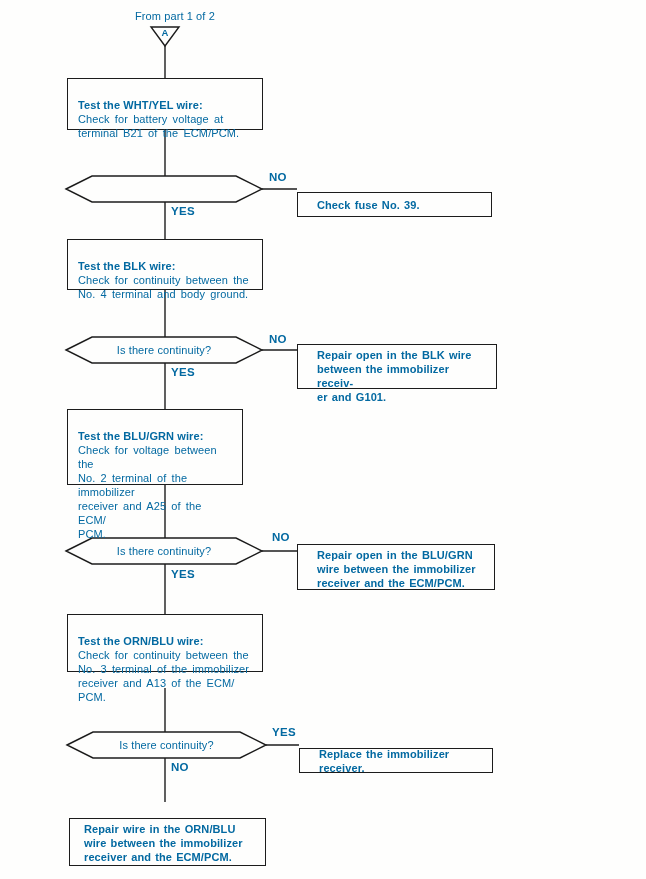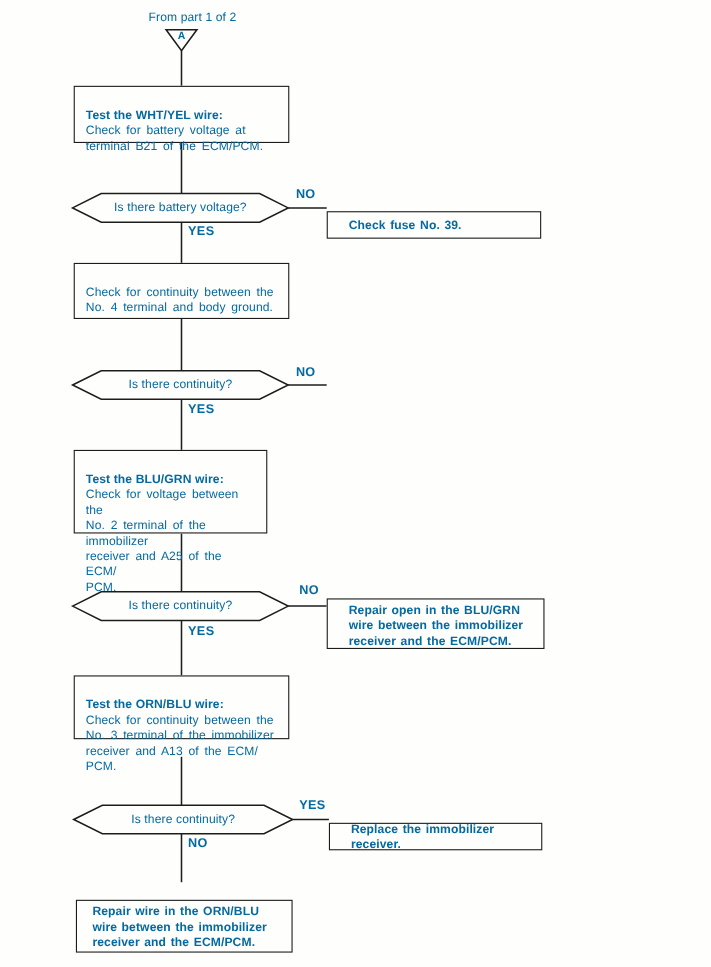--- a/index.html
+++ b/index.html
@@ -100,35 +100,38 @@
 
   <div class="from-label">From part 1 of 2</div>
   <div class="tri-letter">A</div>
 
   <div class="procbox" style="left:67px;top:78px;width:196px;height:52px;">
     <div class="title">Test the WHT/YEL wire:</div>
     <div class="body preline">Check for battery voltage at
 terminal B21 of the ECM/PCM.</div>
   </div>
 
-  <div class="decision-label" style="left:66px;top:176px;width:196px;height:26px;">Is there battery voltage?</div>
   <div class="branch" style="left:269px;top:171px;">NO</div>
   <div class="branch" style="left:171px;top:205px;">YES</div>
 
   <div class="resultbox single" style="left:297px;top:176px;width:195px;height:25px;">Check fuse No. 39.</div>
 
   <div class="procbox" style="left:67px;top:239px;width:196px;height:51px;">
+    <div class="title">Test the BLK wire:</div>
     <div class="body preline">Check for continuity between the
 No. 4 terminal and body ground.</div>
   </div>
 
   <div class="decision-label" style="left:66px;top:337px;width:196px;height:26px;">Is there continuity?</div>
   <div class="branch" style="left:269px;top:333px;">NO</div>
   <div class="branch" style="left:171px;top:366px;">YES</div>
 
+  <div class="resultbox preline" style="left:297px;top:328px;width:200px;height:45px;">Repair open in the BLK wire
+between the immobilizer receiv-
+er and G101.</div>
 
   <div class="procbox" style="left:67px;top:409px;width:176px;height:76px;">
     <div class="title">Test the BLU/GRN wire:</div>
     <div class="body preline">Check for voltage between the
 No. 2 terminal of the immobilizer
 receiver and A25 of the ECM/
 PCM.</div>
   </div>
 
   <div class="decision-label" style="left:66px;top:538px;width:196px;height:26px;">Is there continuity?</div>

